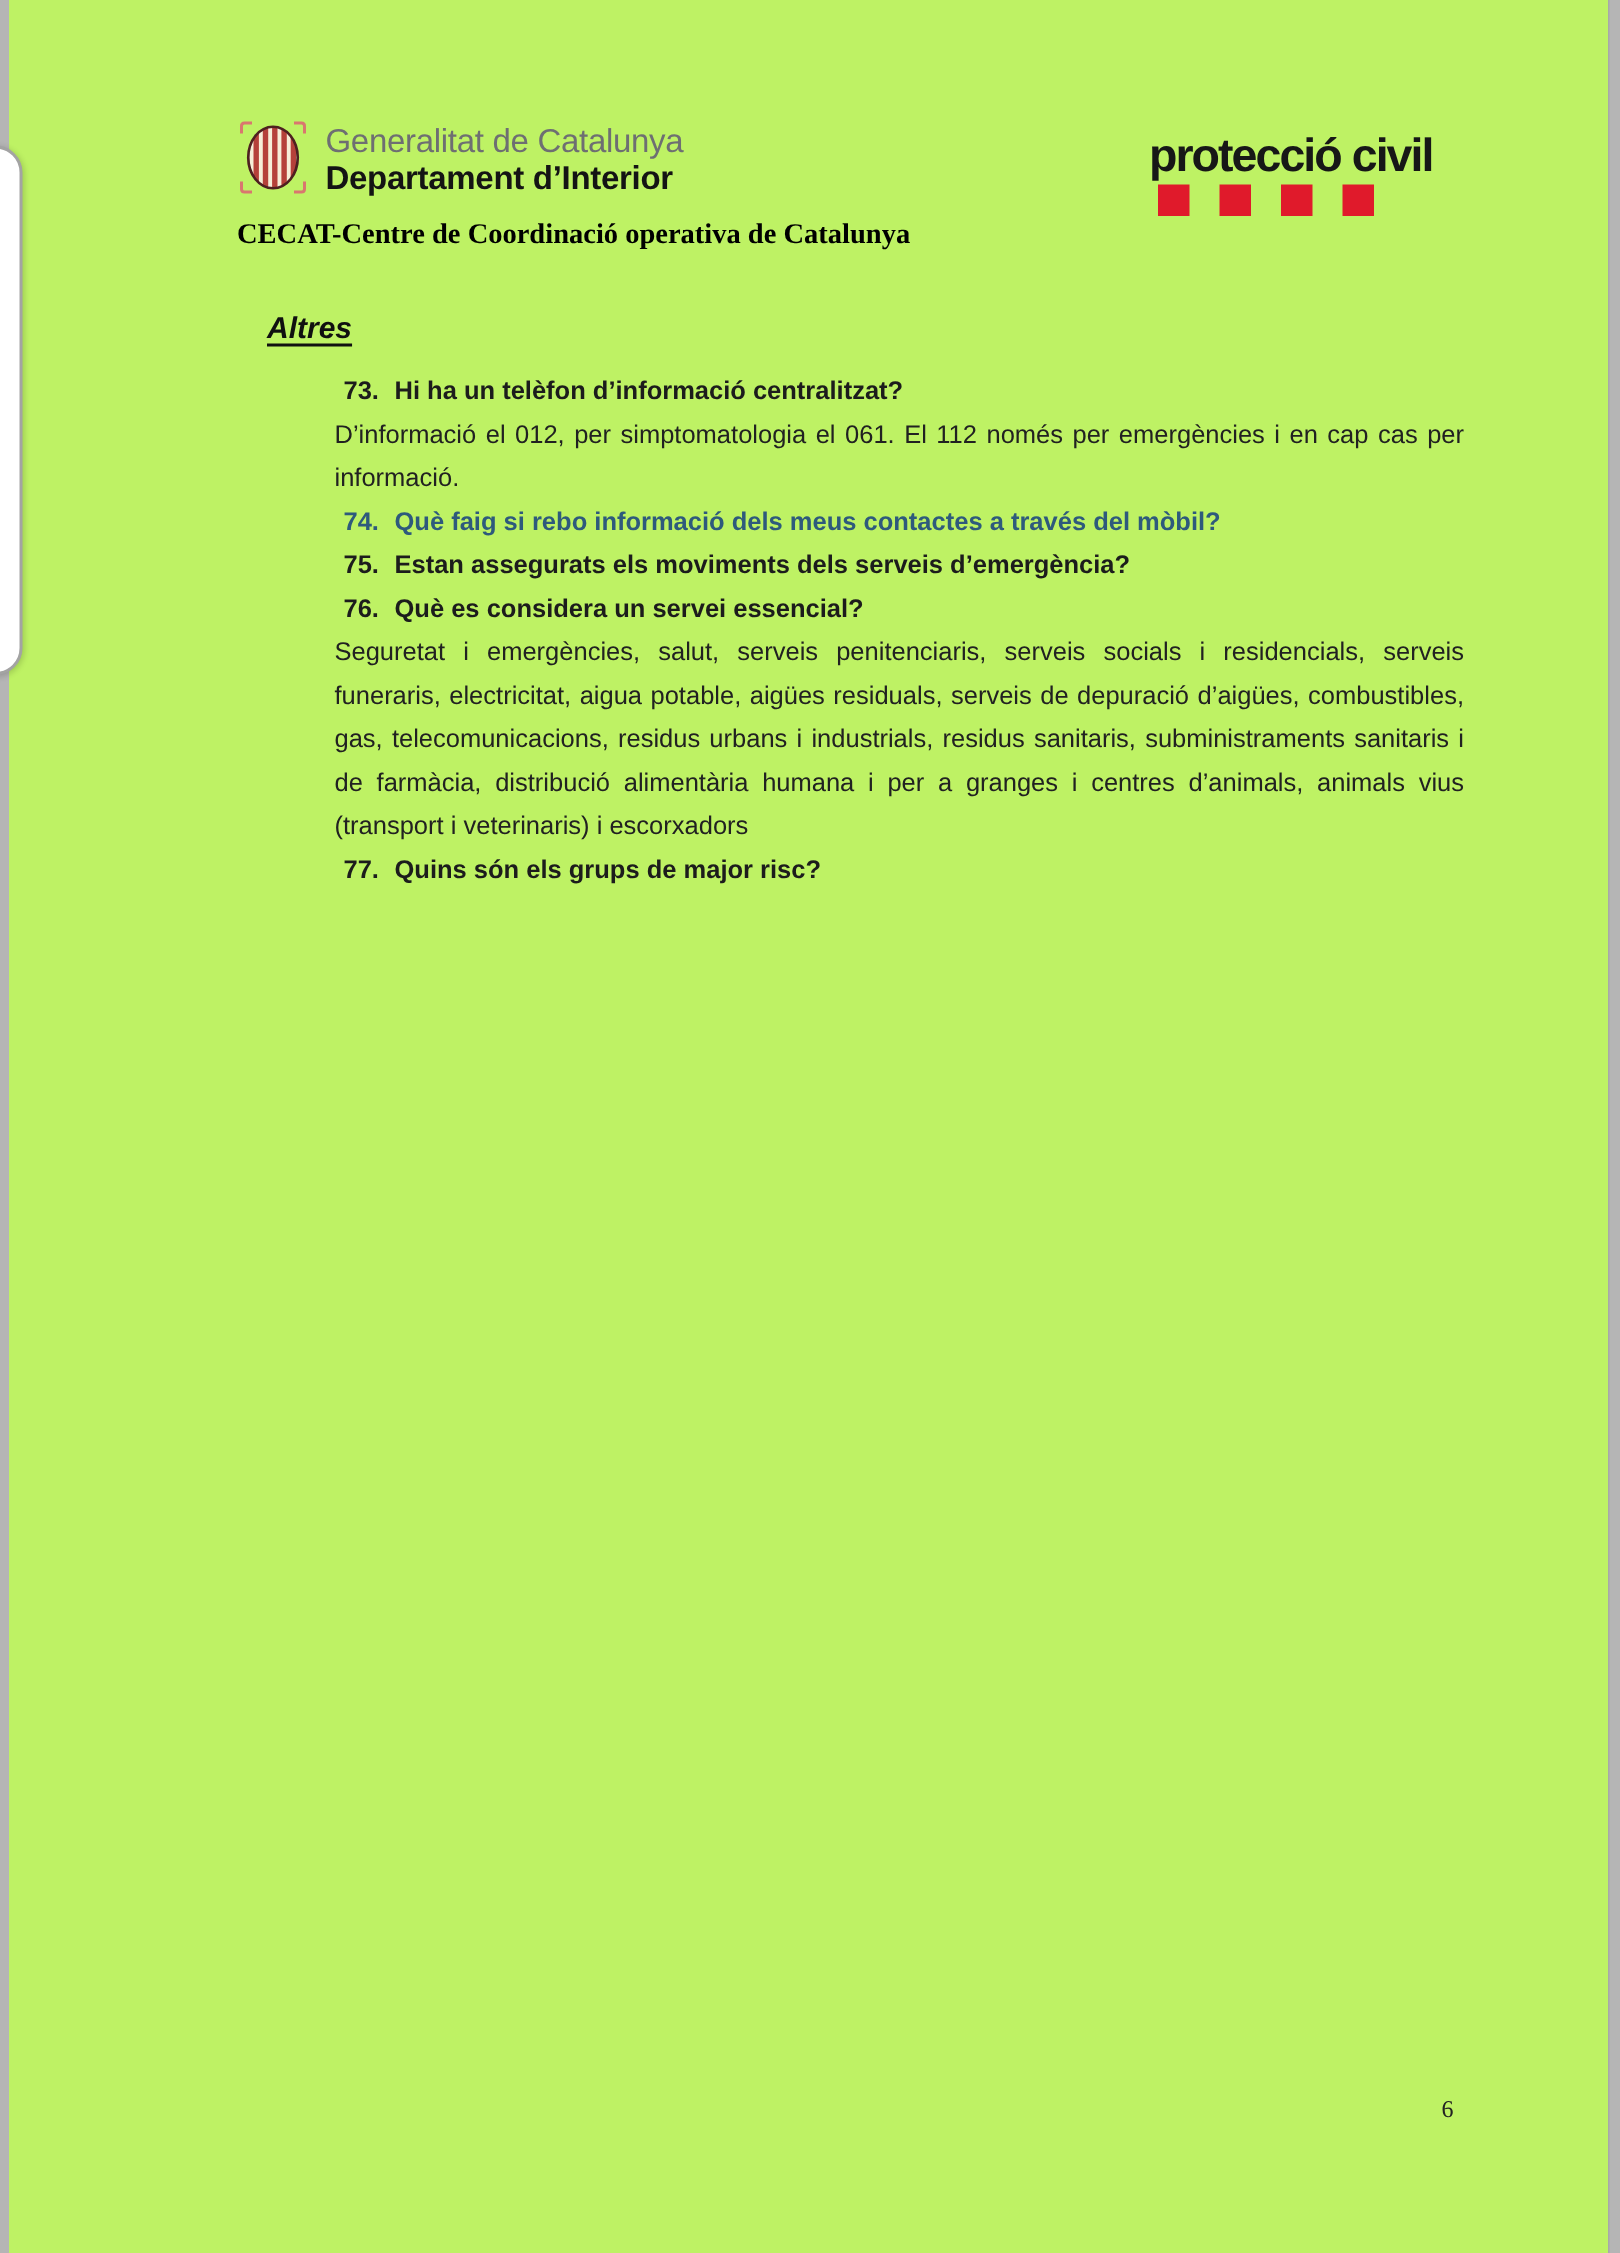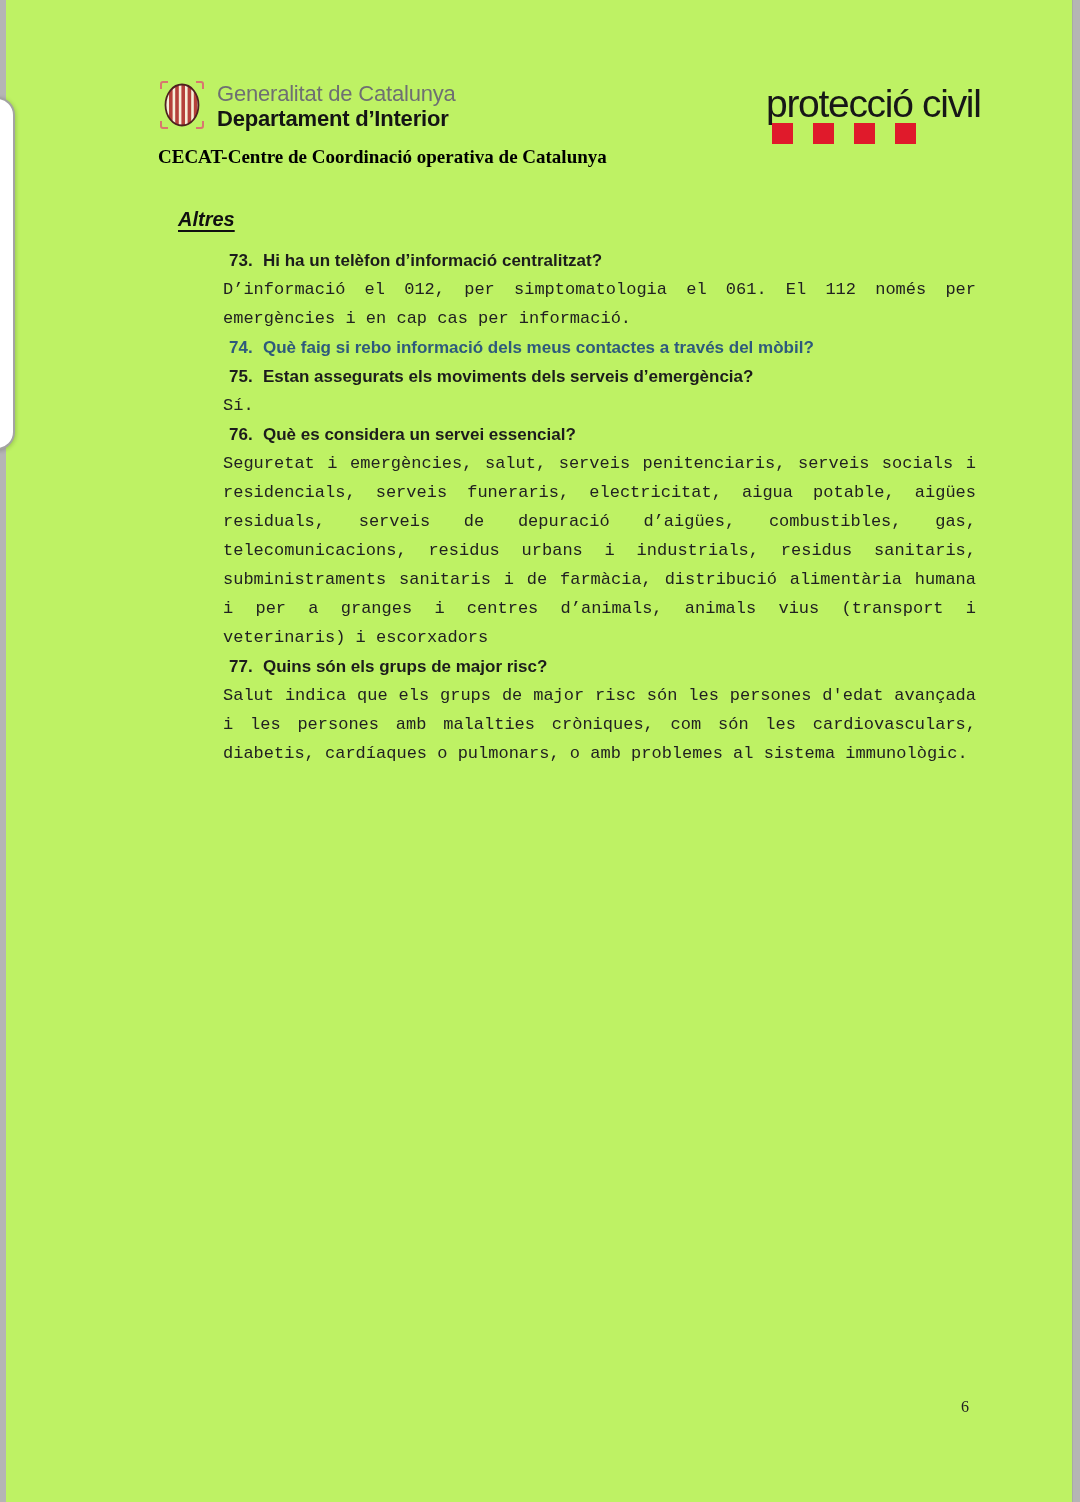--- a/index.html
+++ b/index.html
@@ -38,21 +38,21 @@
   .gc-line2 { font-size: 22px; font-weight: bold; color: #141414; }
 
   .cecat {
     position: absolute; left: 158px; top: 146px;
     font-family: "Liberation Serif", "DejaVu Serif", serif;
     font-weight: bold; font-size: 19px; color: #000;
   }
 
   .pc-block { position: absolute; left: 766px; top: 88px; width: 230px; }
   .pc-text {
-    font-size: 39px; font-weight: normal; color: #171717;
+    font-size: 31px; font-weight: bold; color: #171717;
     letter-spacing: -1.3px; line-height: 32px;
   }
   .pc-squares { position: absolute; left: 6px; top: 35px; display: flex; gap: 20px; }
   .pc-squares .sq { width: 21px; height: 21px; background: #e01a2b; }
 
   
   .altres {
     position: absolute; left: 158px; top: 208px;
     font-size: 20px; font-weight: bold; font-style: italic;
     color: #101010;
@@ -62,21 +62,21 @@
     margin-left: 20px;
   }
 
   
   .faq {
     position: absolute; left: 189px; top: 246px; width: 787px;
     list-style: none;
     font-size: 17px; line-height: 29px;
   }
   .faq .q  { display: grid; grid-template-columns: 34px 1fr; font-weight: bold; color: #1c1c1c; margin-left: 40px; }
-  .faq .a  { margin-left: 34px; text-align: justify; color: #212121; font-family: Liberation Mono, monospace; }
+  .faq .a  { margin-left: 34px; text-align: justify; color: #212121; }
   .faq li.hl .q { color: #2e5a7c; }
   .faq li.hl .a { color: #4a7494; }
 
   
   .pagenum {
     position: absolute; left: 961px; top: 1398px;
     font-family: "Liberation Serif", "DejaVu Serif", serif;
     font-size: 16px; color: #222;
   }
 </style>
@@ -143,34 +143,32 @@
         <div class="q">
           <span>74.</span>
           <span>Què faig si rebo informació dels meus contactes a través del mòbil?</span>
         </div>
       </li>
       <li>
         <div class="q">
           <span>75.</span>
           <span>Estan assegurats els moviments dels serveis d’emergència?</span>
         </div>
-        <p class="a">Sí.</p>
       </li>
       <li>
         <div class="q">
           <span>76.</span>
           <span>Què es considera un servei essencial?</span>
         </div>
         <p class="a">Seguretat i emergències, salut, serveis penitenciaris, serveis socials i residencials, serveis funeraris, electricitat, aigua potable, aigües residuals, serveis de depuració d’aigües, combustibles, gas, telecomunicacions, residus urbans i industrials, residus sanitaris, subministraments sanitaris i de farmàcia, distribució alimentària humana i per a granges i centres d’animals, animals vius (transport i veterinaris) i escorxadors</p>
       </li>
       <li>
         <div class="q">
           <span>77.</span>
           <span>Quins són els grups de major risc?</span>
         </div>
-        <p class="a">Salut indica que els grups de major risc són les persones d'edat avançada i les persones amb malalties cròniques, com són les cardiovasculars, diabetis, cardíaques o pulmonars, o amb problemes al sistema immunològic.</p>
       </li>
     </ol>
 
     <div class="pagenum">6</div>
 
   </div>
 </div>
 
 </body></html>

